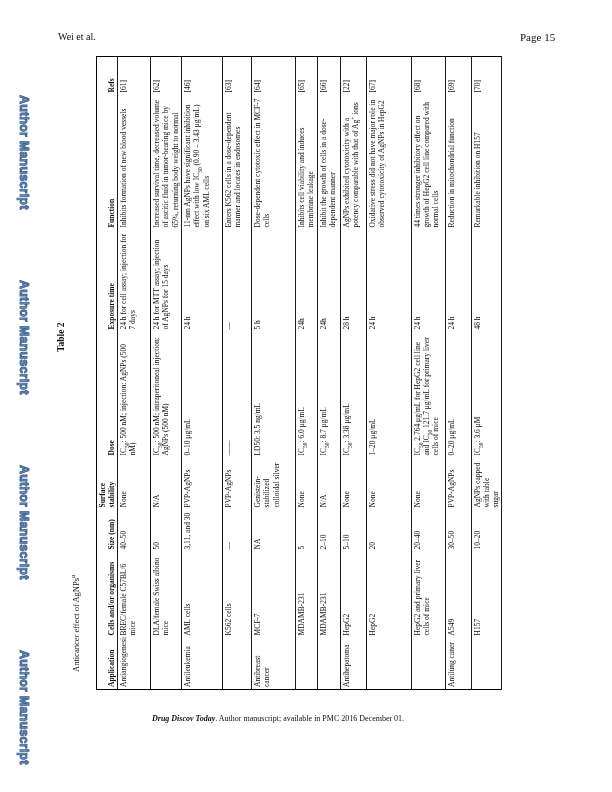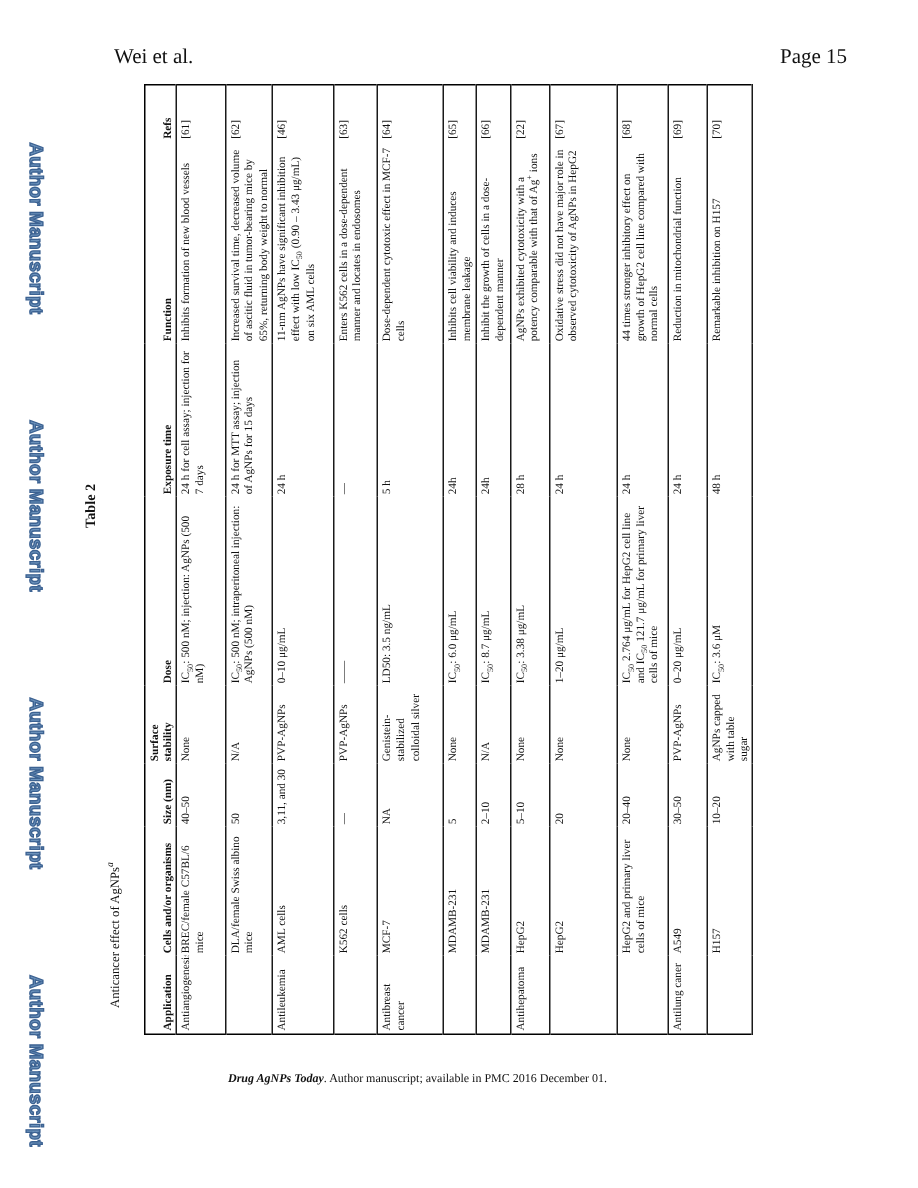--- a/index.html
+++ b/index.html
@@ -1,21 +1,21 @@
 <!DOCTYPE html>
 <html><head>
 <meta charset="utf-8">
 <style>
   html,body{margin:0;padding:0;}
   body{
     width:612px;height:792px;position:relative;background:#ffffff;overflow:hidden;
     font-family:"Liberation Serif",serif;color:#111;
   }
-  .pg-head-left{position:absolute;left:76px;top:31px;font-size:14px;font-family:Liberation Serif, serif;}
-  .pg-head-right{position:absolute;left:520px;top:31px;font-size:14px;}
+  .pg-head-left{position:absolute;left:58px;top:31px;font-size:10px;font-family:Liberation Serif, serif;}
+  .pg-head-right{position:absolute;left:520px;top:31px;font-size:11px;}
   .watermark{
     position:absolute;left:31px;width:120px;height:16px;
     transform-origin:0 0;transform:rotate(90deg);
     font-family:"Liberation Sans",sans-serif;font-size:12.5px;font-weight:700;
     letter-spacing:.2px;color:#6c92bb;-webkit-text-stroke:0.9px #3c6292;white-space:nowrap;
   }
   .wm1{top:95px;} .wm2{top:280px;} .wm3{top:465px;} .wm4{top:650px;}
   .rot{position:absolute;transform-origin:0 0;transform:rotate(-90deg);}
   .tbl-label{left:56px;top:352px;font-size:9.5px;font-weight:700;white-space:nowrap;}
   .tbl-caption{left:71px;top:672px;font-size:8.5px;white-space:nowrap;}
@@ -192,13 +192,13 @@
           <td class="c3">AgNPs capped with table sugar</td>
           <td class="c4">IC<sub>50</sub>: 3.6 μM</td>
           <td class="c5">48 h</td>
           <td class="c6">Remarkable inhibition on H157</td>
           <td class="c7">[70]</td>
         </tr>
       </tbody>
   </table>
 </div>
 
-<div class="footer"><span class="jrnl">Drug AgNPs Today</span><span>. Author manuscript; available in PMC 2016 December 01.</span></div>
+<div class="footer"><span class="jrnl">Drug Discov Today</span><span>. Author manuscript; available in PMC 2016 December 01.</span></div>
 
 </body></html>

